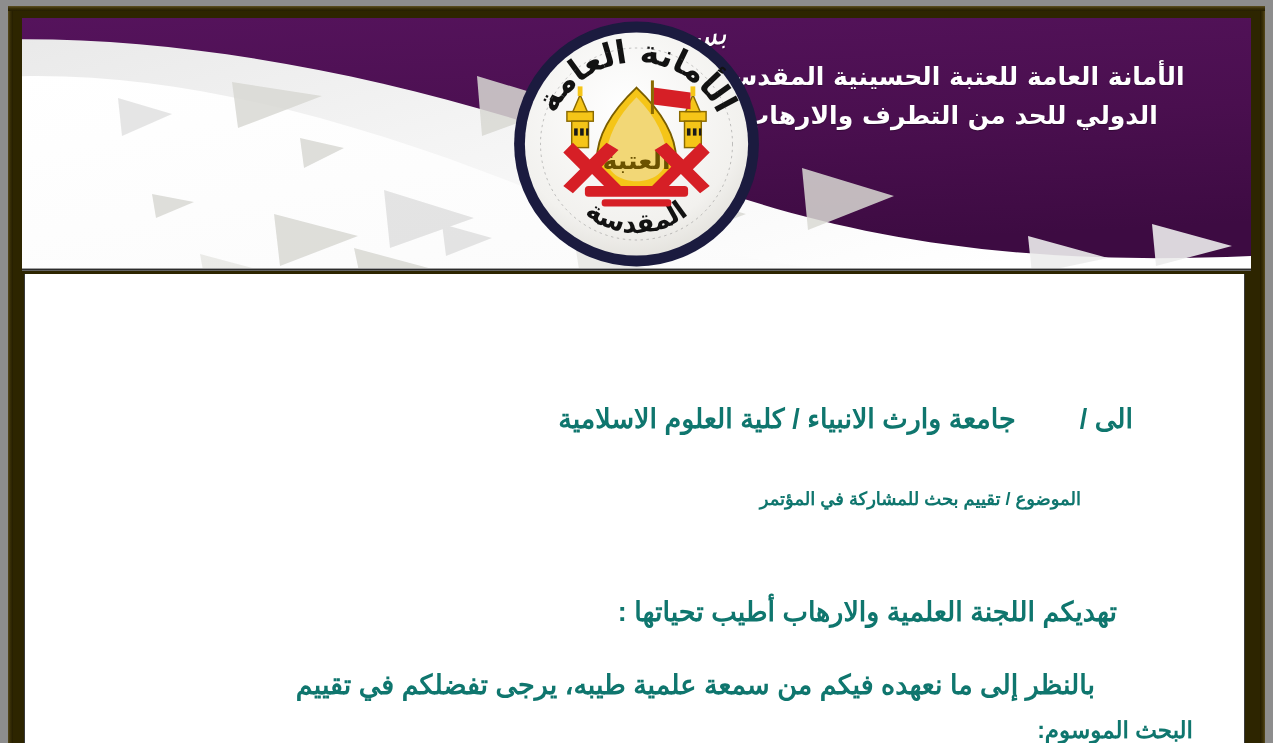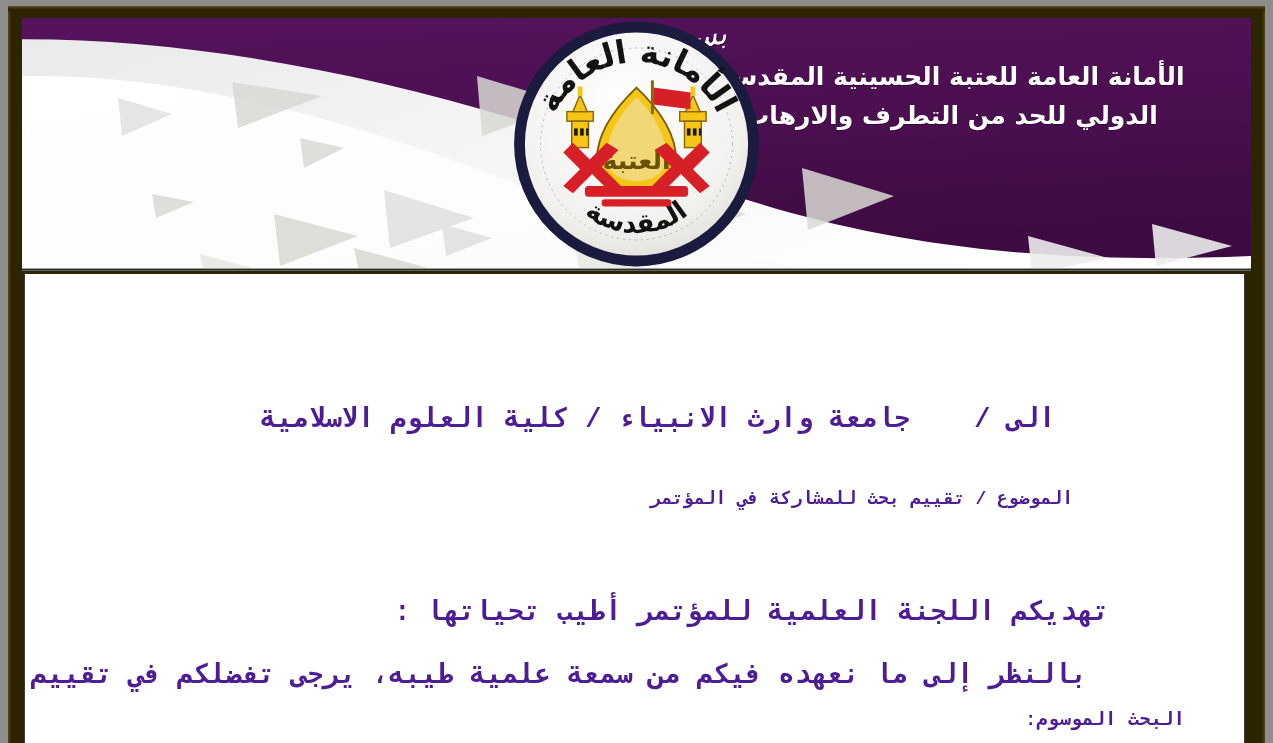--- a/index.html
+++ b/index.html
@@ -125,35 +125,35 @@
     left: 24px;
     top: 274px;
     width: 1221px;
     bottom: -40px;
     background: #ffffff;
     box-shadow: inset 1px 0 0 #3a3a3a, inset -1px 0 0 #3a3a3a;
   }
 
   .doc-lines {
     position: absolute;
-    right: 60px;
+    right: 52px;
     left: 60px;
     top: 98px;
     direction: rtl;
     text-align: right;
-    color: #4c1d95;
-    font-family: Liberation Mono, monospace;
+    color: #0f766e;
+    font-family: Liberation Sans, sans-serif;
     font-weight: bold;
   }
   .line { white-space: pre; }
   .l-to        { font-size: 27px; margin: 0 0 22px 0; }
   .l-subject   { font-size: 18px; margin: 0 0 0 0; padding-right: 112px; }
   .l-greeting  { font-size: 27px; margin: 86px 0 0 0; padding-right: 76px; }
-  .l-body1     { font-size: 27px; margin: 30px 0 0 0; padding-right: 98px; }
-  .l-body2     { font-size: 19px; margin: 16px 0 0 0; }
+  .l-body1     { font-size: 27px; margin: 41px 0 0 0; padding-right: 98px; }
+  .l-body2     { font-size: 23px; margin: 16px 0 0 0; }
 
   .spacer-to { display: inline-block; width: 64px; }
 </style>
 </head>
 <body>
 
 <div id="page">
 
   <div class="frame-outer"></div>
   <div class="frame-gloss-left"></div>
@@ -294,21 +294,21 @@
 
   <div class="body-sheet">
     <div class="doc-lines">
 
       <div class="line l-to">
         <span>الى /</span><span class="spacer-to"></span><span>جامعة وارث الانبياء / كلية العلوم الاسلامية</span>
       </div>
 
       <div class="line l-subject">الموضوع / تقييم بحث للمشاركة في المؤتمر</div>
 
-      <div class="line l-greeting">تهديكم اللجنة العلمية للمؤتمر أطيب تحياتها :</div>
+      <div class="line l-greeting">تهديكم اللجنة العلمية والارهاب أطيب تحياتها :</div>
 
       <div class="line l-body1">بالنظر إلى ما نعهده فيكم من سمعة علمية طيبه، يرجى تفضلكم في تقييم</div>
 
       <div class="line l-body2">البحث الموسوم:</div>
 
     </div>
   </div>
 
 </div>
 

